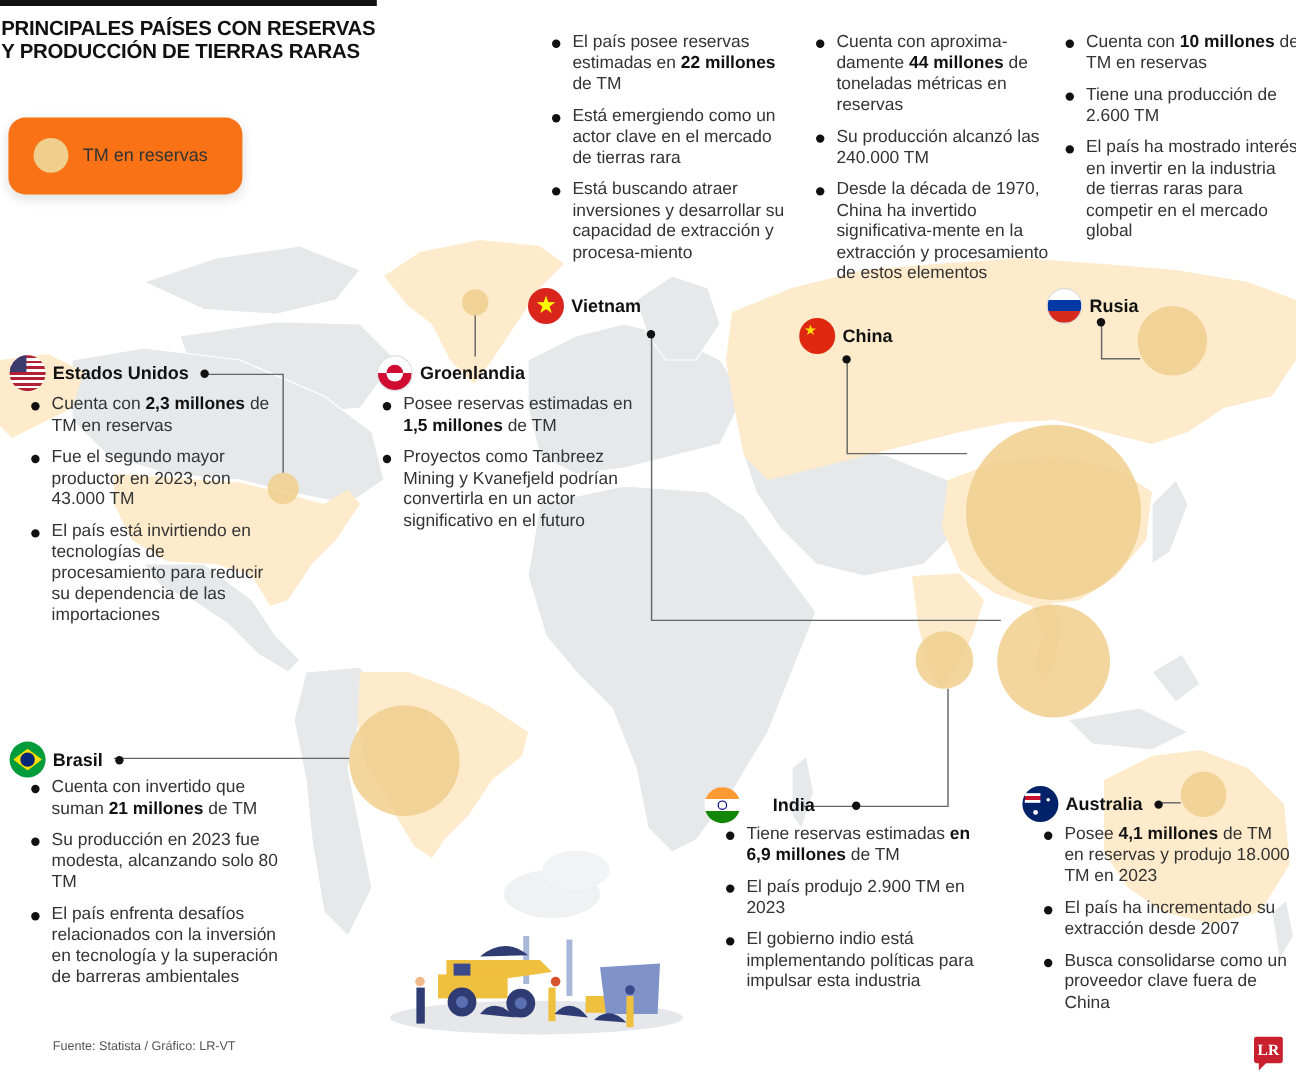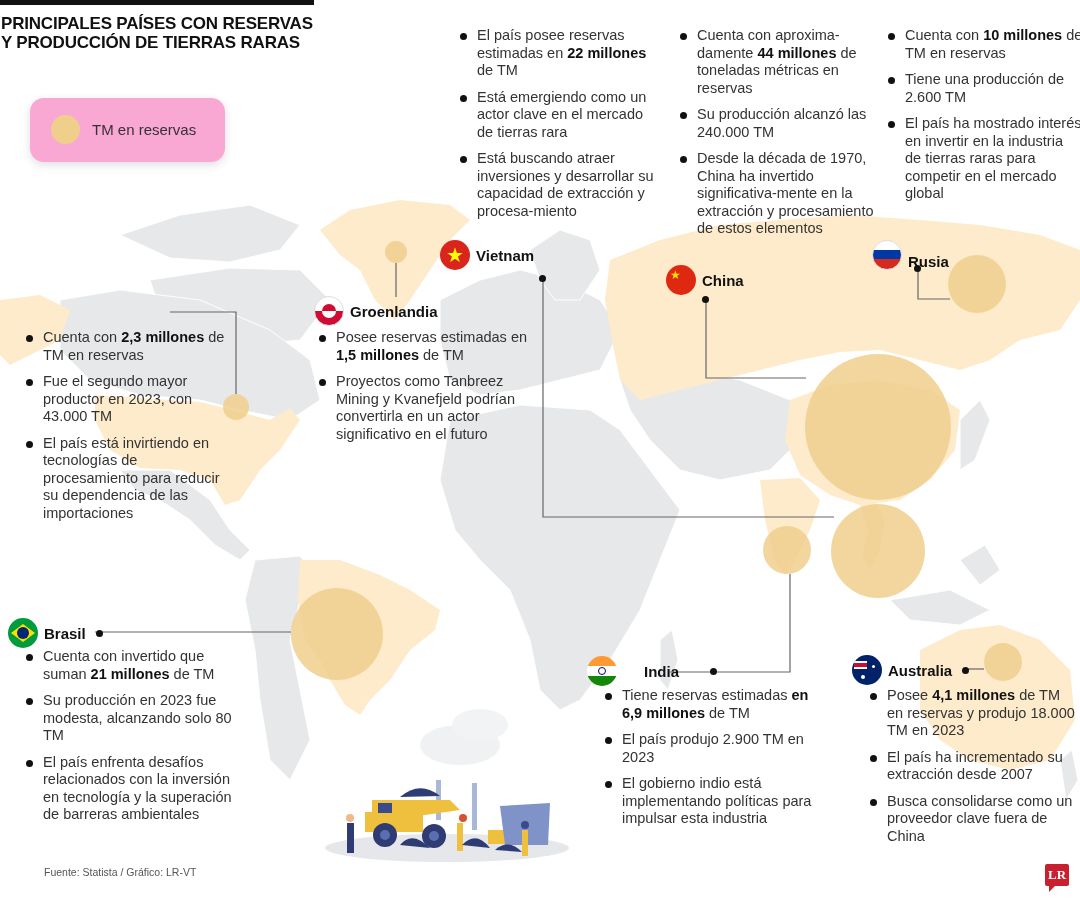--- a/index.html
+++ b/index.html
@@ -6,21 +6,21 @@
   html, body { width: 1080px; height: 900px; background: #ffffff; overflow: hidden; }
   body { position: relative; font-family: "Liberation Sans", "DejaVu Sans", sans-serif; color: #1a1a1a; }
 
   #map-layer { position: absolute; left: 0; top: 0; width: 1080px; height: 900px; z-index: 0; }
   #overlay { position: absolute; left: 0; top: 0; width: 1080px; height: 641px; z-index: 2; pointer-events: none; }
   #overlay * { pointer-events: auto; }
 
   .title-bar { position: absolute; left: 0; top: 0; width: 314px; height: 5px; background: #111; }
   .page-title { position: absolute; left: 1px; top: 14px; width: 330px; font-size: 17px; line-height: 19px; font-weight: bold; color: #111; letter-spacing: -0.2px; }
 
-  .legend-card { position: absolute; left: 30px; top: 98px; width: 195px; height: 64px; background: #f9a8d4; border-radius: 14px; box-shadow: 0 3px 10px rgba(0,0,0,0.13); text-decoration: underline; }
+  .legend-card { position: absolute; left: 7px; top: 98px; width: 195px; height: 64px; background: #f97316; border-radius: 14px; box-shadow: 0 3px 10px rgba(0,0,0,0.13); text-decoration: underline; }
   .legend-dot { position: absolute; left: 21px; top: 17px; width: 29px; height: 29px; border-radius: 50%; background: #f0cf8d; }
   .legend-label { position: absolute; left: 62px; top: 23px; font-size: 15px; color: #333; }
 
   .country-head { position: absolute; display: flex; align-items: center; gap: 6px; }
   .flag { width: 30px; height: 30px; border-radius: 50%; overflow: hidden; flex: none; position: relative; }
   .country-name { font-size: 15px; font-weight: bold; color: #111; white-space: nowrap; }
   .anchor-dot { width: 7px; height: 7px; border-radius: 50%; background: #111; display: inline-block; margin-left: 4px; }
 
   .bullets { position: absolute; list-style: none; }
   .bullets li { position: relative; padding-left: 22px; font-size: 14.5px; line-height: 17.5px; color: #333; margin-bottom: 9px; }
@@ -139,20 +139,27 @@
   <h1 class="page-title">
     <span>PRINCIPALES PAÍSES CON RESERVAS</span><br>
     <span>Y PRODUCCIÓN DE TIERRAS RARAS</span>
   </h1>
 
   <div class="legend-card">
     <div class="legend-dot"></div>
     <div class="legend-label">TM en reservas</div>
   </div>
 
+  <div class="country-head" style="left:8px; top:296px;">
+    <div class="flag" style="background: repeating-linear-gradient(#b22234 0 2.3px,#fff 2.3px 4.6px);">
+      <div style="position:absolute;left:0;top:0;width:14px;height:14px;background:#3c3b6e;"></div>
+    </div>
+    <span class="country-name">Estados Unidos</span>
+    <span class="anchor-dot"></span>
+  </div>
   <ul class="bullets" style="left:21px; top:329px; width:210px;">
     <li><span>Cuenta con </span><b>2,3 millones</b><span> de TM en reservas</span></li>
     <li><span>Fue el segundo mayor productor en 2023, con 43.000 TM</span></li>
     <li><span>El país está invirtiendo en tecnologías de procesamiento para reducir su dependencia de las importaciones</span></li>
   </ul>
 
   <div class="country-head" style="left:314px; top:296px;">
     <div class="flag" style="background: linear-gradient(#fff 50%, #d00c33 50%); border:1px solid #ddd;">
       <div style="position:absolute;left:7px;top:7px;width:14px;height:14px;border-radius:50%;background:linear-gradient(#d00c33 50%, #fff 50%);"></div>
     </div>
@@ -183,21 +190,21 @@
     <div class="flag" style="background:#de2910; color:#ffde00; font-size:12px; line-height:14px; padding:3px 0 0 4px;">★</div>
     <span class="country-name">China</span>
   </div>
   <span class="anchor-dot" style="position:absolute; left:702px; top:296px; margin:0;"></span>
 
   <ul class="bullets" style="left:883px; top:27px; width:200px;">
     <li><span>Cuenta con </span><b>10 millones</b><span> de TM en reservas</span></li>
     <li><span>Tiene una producción de 2.600 TM</span></li>
     <li><span>El país ha mostrado interés en invertir en la industria de tierras raras para competir en el mercado global</span></li>
   </ul>
-  <div class="country-head" style="left:872px; top:240px;align-items:flex-end;">
+  <div class="country-head" style="left:872px; top:240px;">
     <div class="flag" style="background:linear-gradient(#ffffff 0 33%, #0039a6 33% 66%, #d52b1e 66%); border:1px solid #ddd;"></div>
     <span class="country-name">Rusia</span>
   </div>
   <span class="anchor-dot" style="position:absolute; left:914px; top:265px; margin:0;"></span>
 
   <div class="country-head" style="left:8px; top:618px;">
     <div class="flag" style="background:#009c3b;">
       <div style="position:absolute;left:3px;top:6px;width:24px;height:18px;background:#ffdf00;clip-path:polygon(50% 0,100% 50%,50% 100%,0 50%);"></div>
       <div style="position:absolute;left:9px;top:9px;width:12px;height:12px;border-radius:50%;background:#002776;"></div>
     </div>

